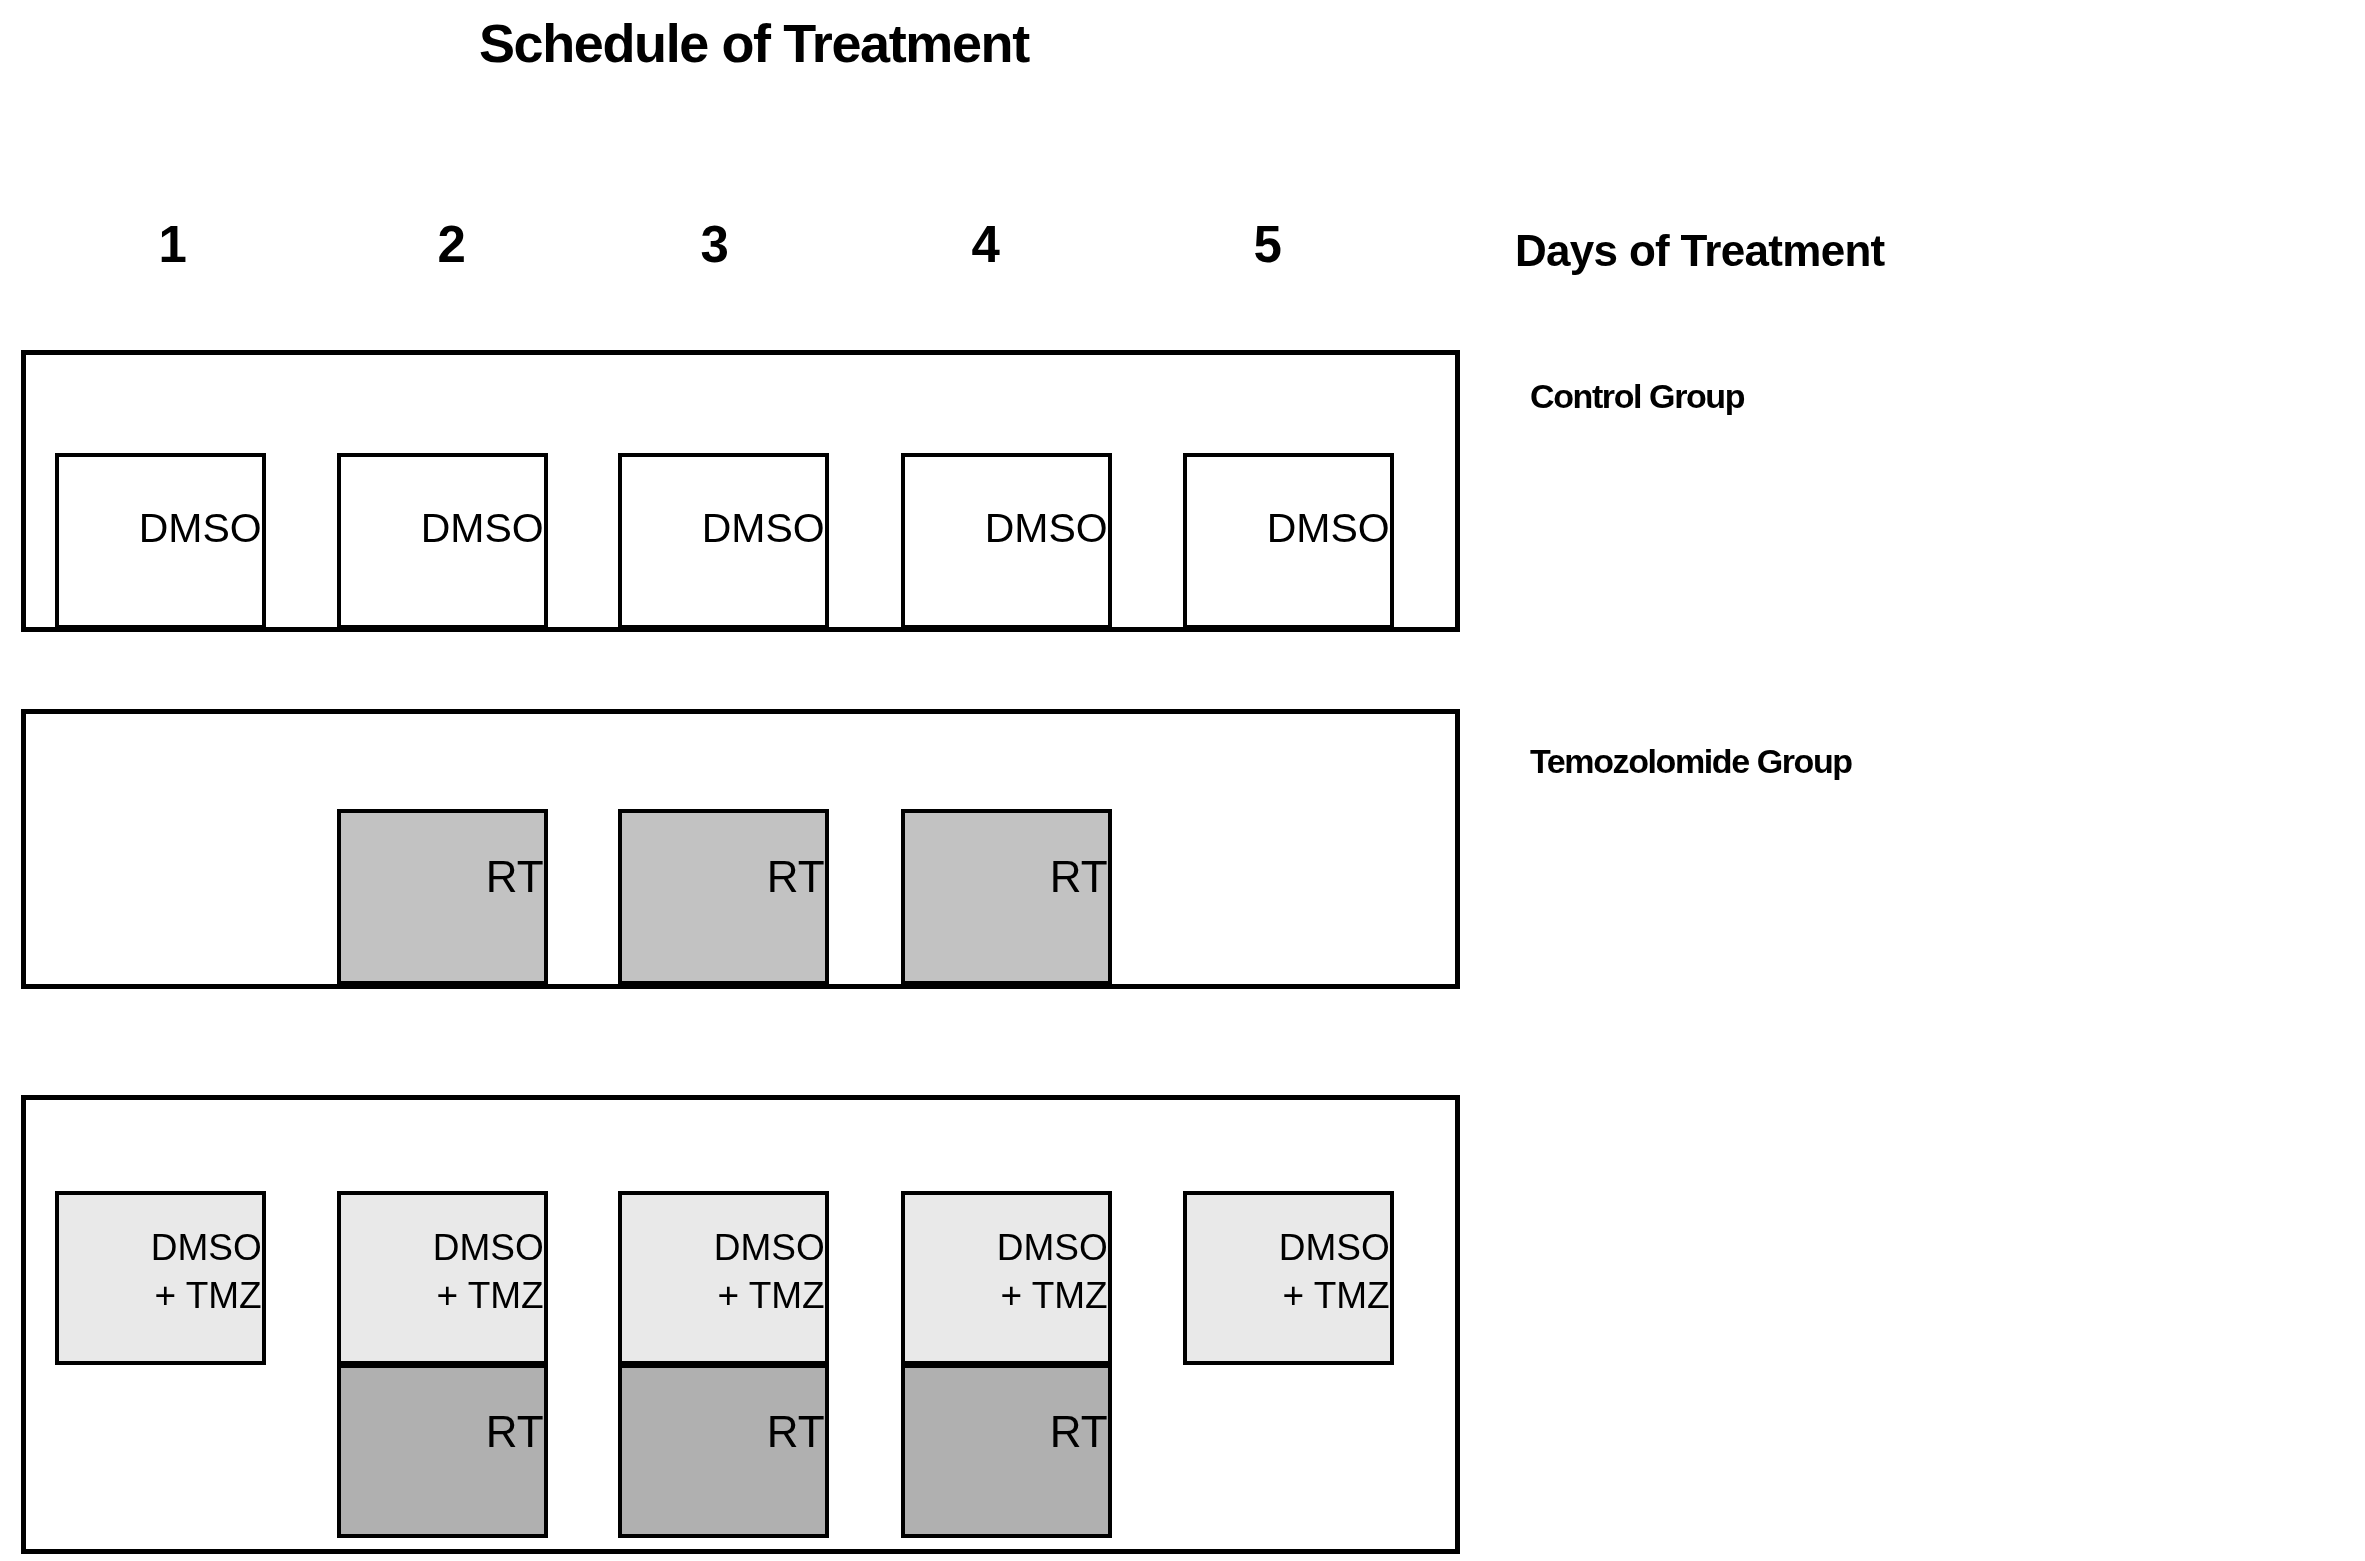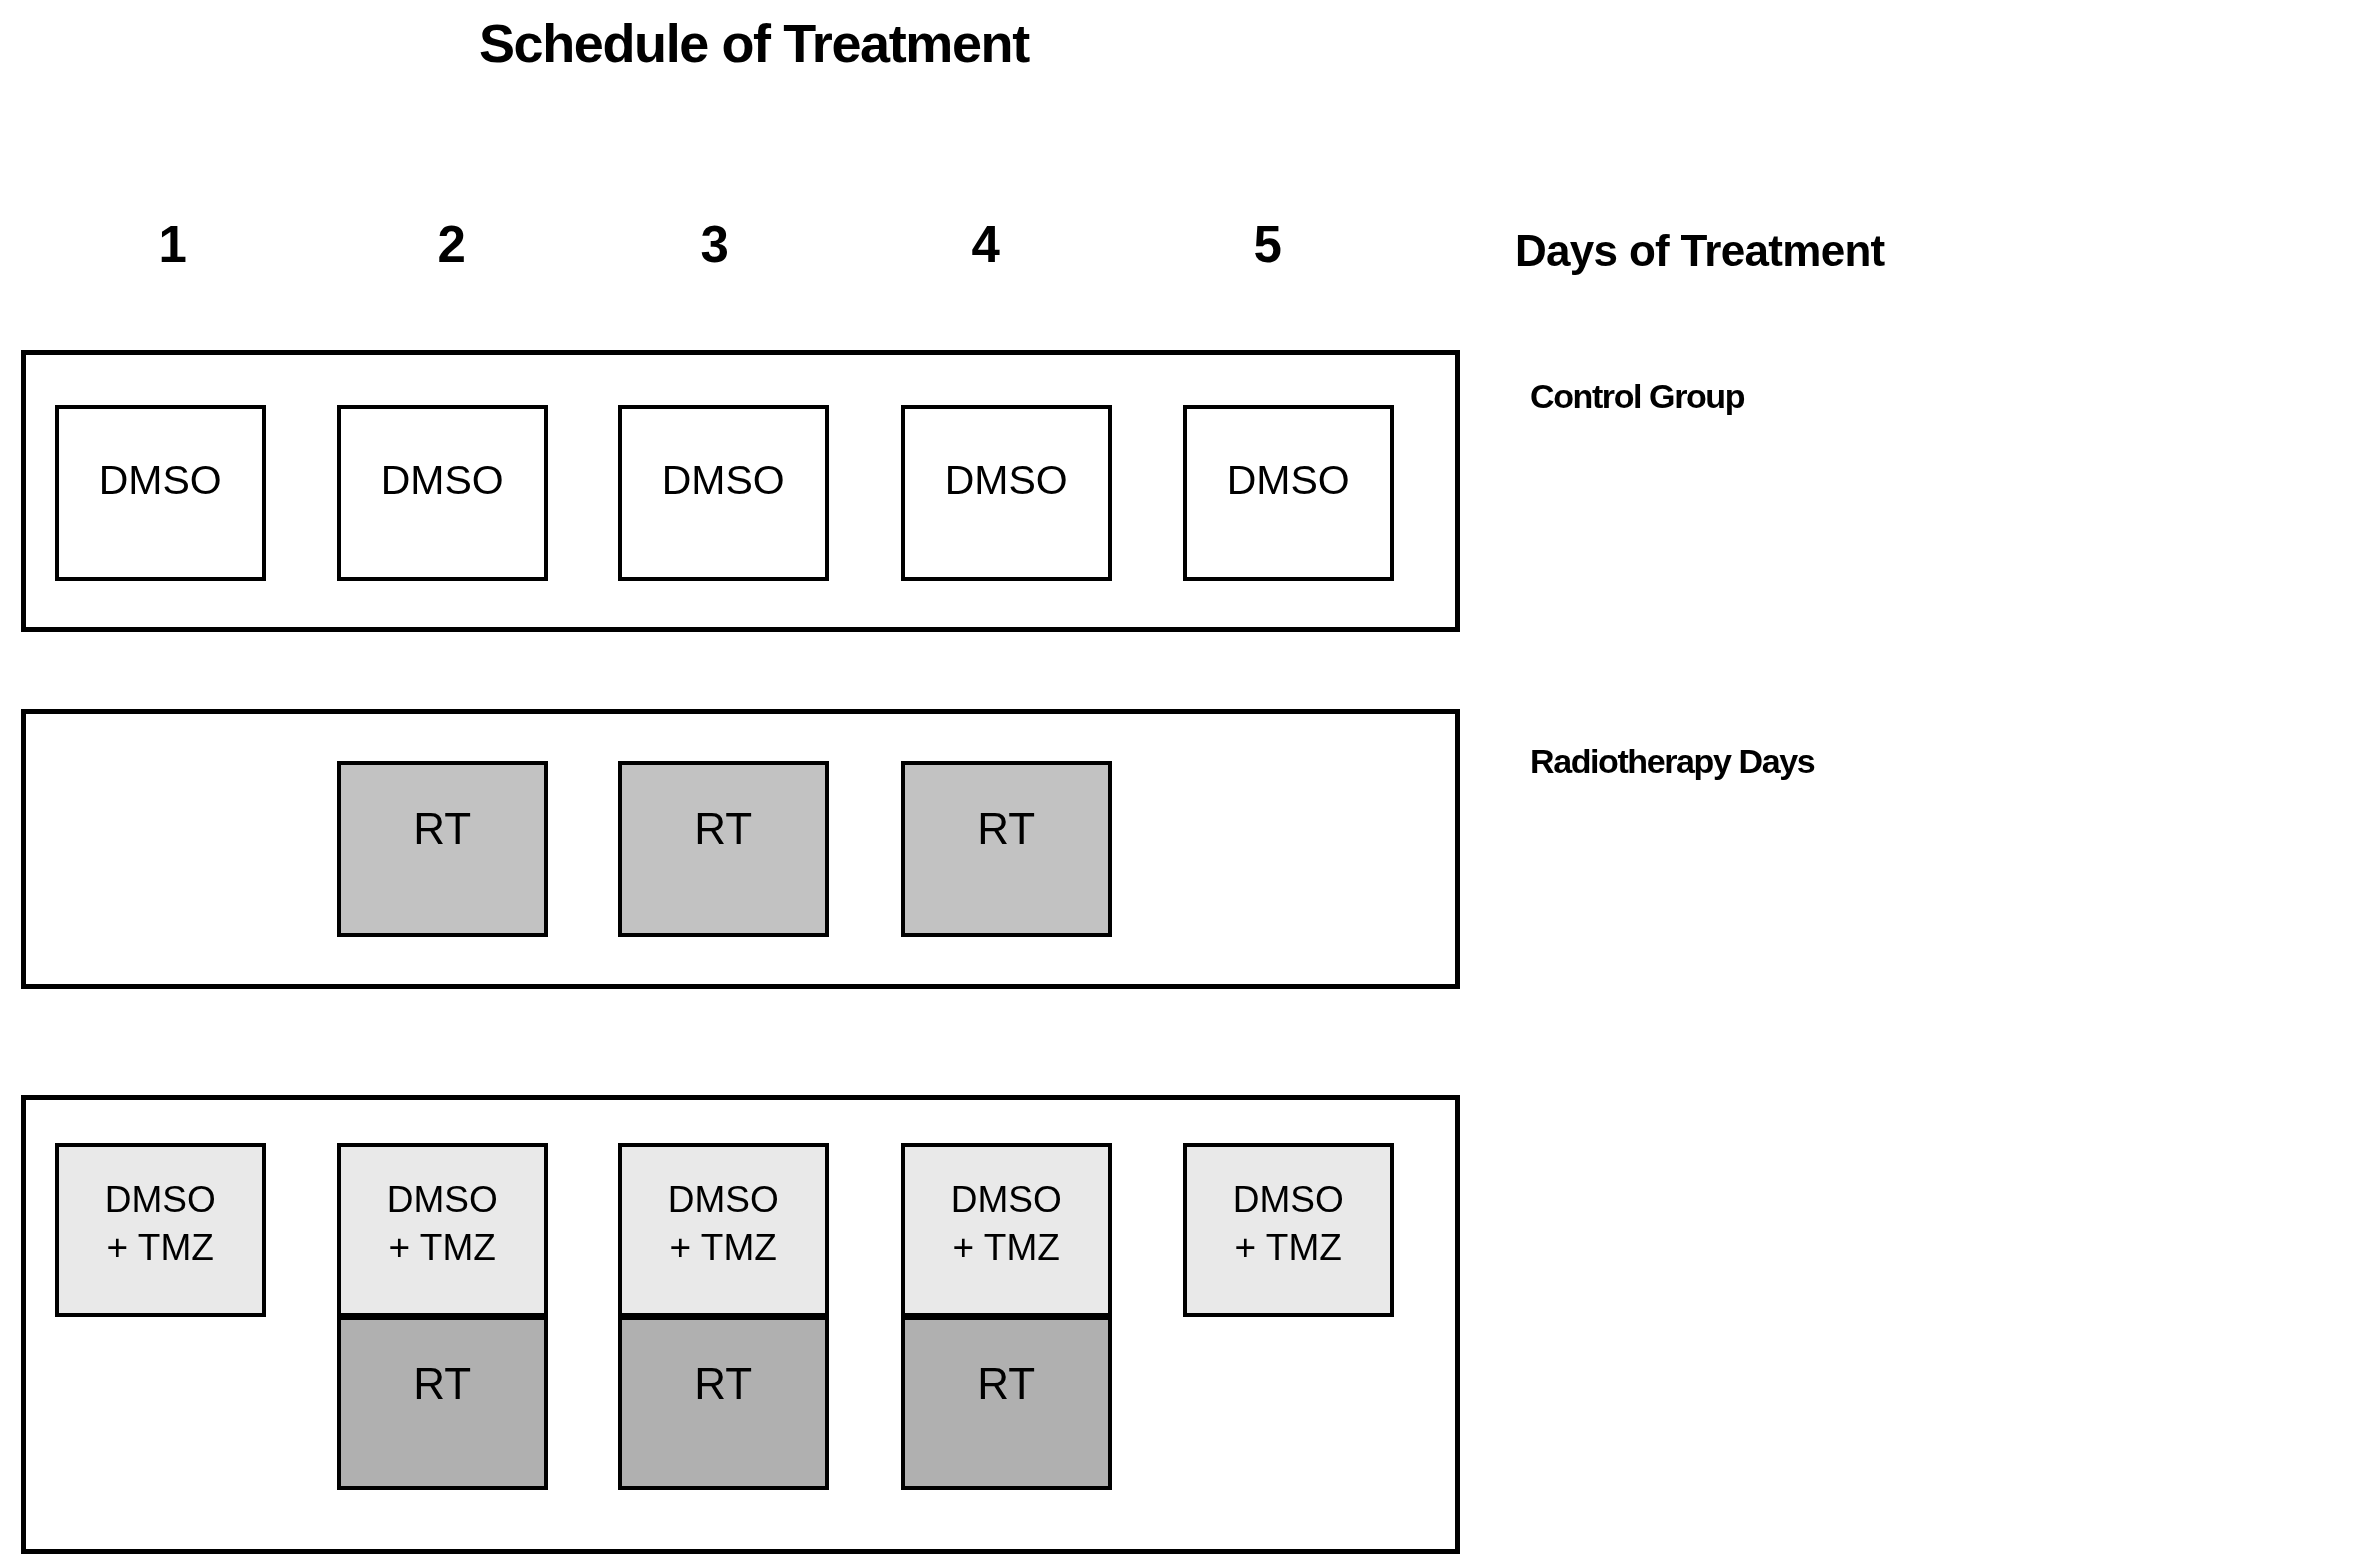--- a/index.html
+++ b/index.html
@@ -55,21 +55,22 @@
   }
   .box-control { top: 350px;  height: 282px; }
   .box-radio   { top: 709px; height: 280px; }
   .box-combo   { top: 1095px; height: 459px; }
 
   .cell {
     position: absolute;
     width: 211px;
     border: 4.1px solid #000000;
     box-sizing: border-box;
-    text-align: center;
+    text-align: right;
+    margin-top: 48px;
   }
   
   .c1 { left: 29px; }
   .c2 { left: 311px; }
   .c3 { left: 592px; }
   .c4 { left: 875px; }
   .c5 { left: 1157px; }
 
   .dmso-cell {
     top: 50px; height: 176px;
@@ -131,21 +132,21 @@
     <div class="cell rt-cell c2">
       <span>RT</span>
     </div>
     <div class="cell rt-cell c3">
       <span>RT</span>
     </div>
     <div class="cell rt-cell c4">
       <span>RT</span>
     </div>
   </div>
-  <div class="abs group-label label-radio">Radiotherapy Days</div>
+  <div class="abs group-label label-radio">Temozolomide Group</div>
 
   <div class="abs group-box box-combo">
     <div class="cell tmz-cell c1">
       <span class="line">DMSO</span>
       <span class="line">+ TMZ</span>
     </div>
     <div class="cell tmz-cell c2">
       <span class="line">DMSO</span>
       <span class="line">+ TMZ</span>
     </div>

